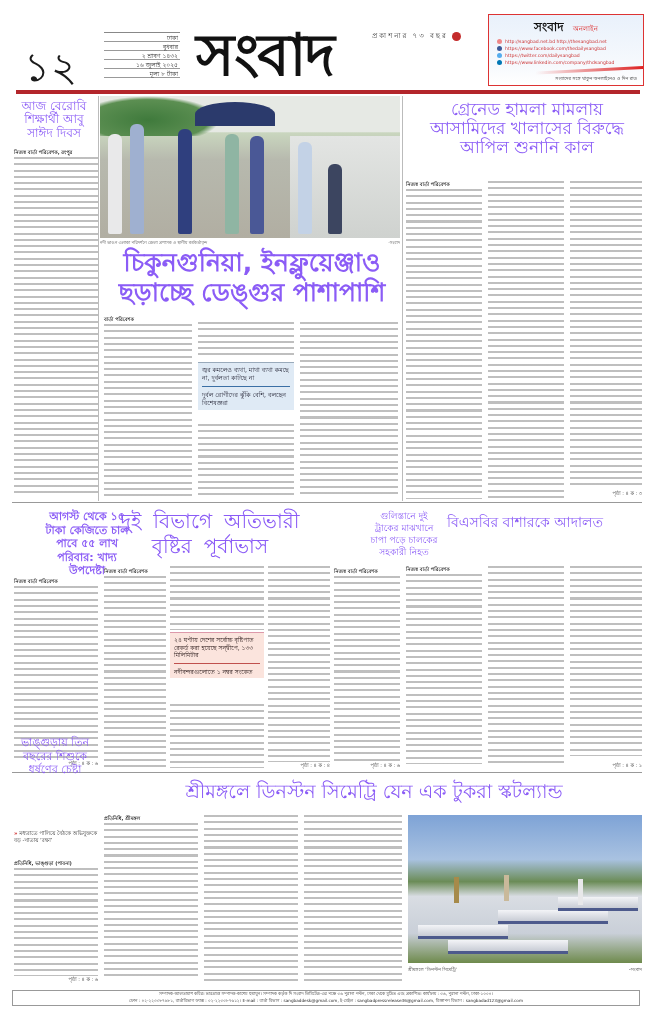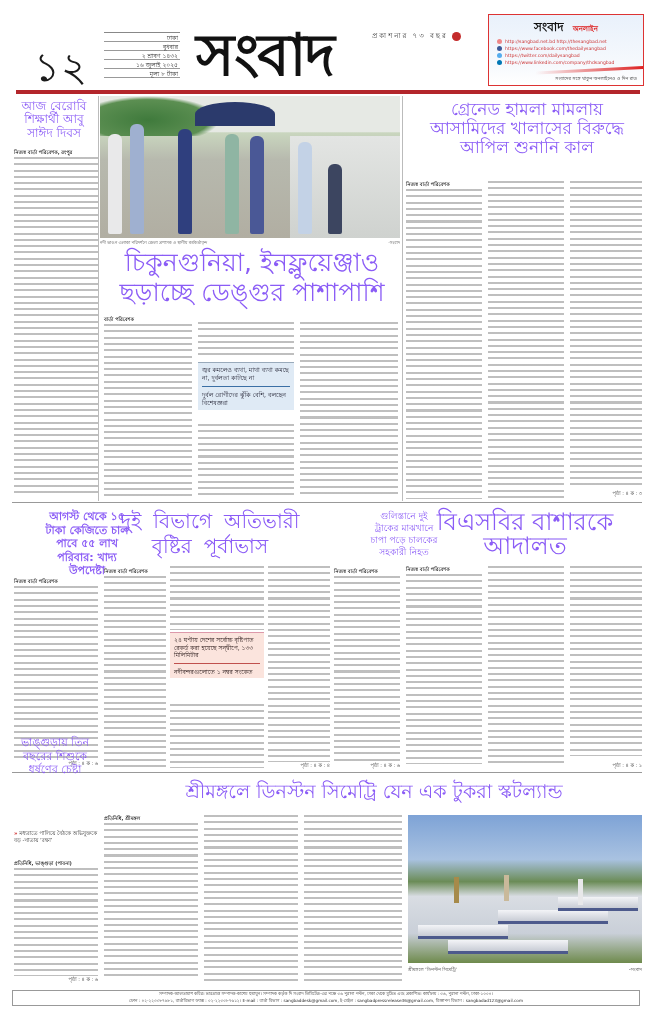--- a/index.html
+++ b/index.html
@@ -1,29 +1,29 @@
 <!DOCTYPE html>
 <html><head>
 <meta charset="utf-8">
 <style>
   * { box-sizing: border-box; margin: 0; padding: 0; }
   html, body { width: 650px; height: 1021px; background: #ffffff; overflow: hidden; }
   body { font-family: "DejaVu Sans", sans-serif; color: #1a1a1a; position: relative; }
 
   
   .masthead { position: absolute; left: 0; top: 0; width: 650px; height: 92px; }
-  .page-num { position: absolute; left: 34px; top: 36px; font-family: "DejaVu Serif", serif; font-size: 40px; color: #1b1b1b; letter-spacing: 1px; }
+  .page-num { position: absolute; left: 24px; top: 36px; font-family: "DejaVu Serif", serif; font-size: 40px; color: #1b1b1b; letter-spacing: 1px; }
   .date-box { position: absolute; left: 104px; top: 32px; width: 76px; border-top: 1px solid #888; }
   .date-box div { font-size: 6px; text-align: right; border-bottom: 1px solid #999; padding: 1px 2px; color: #333; height: 9px; line-height: 7px; }
   .logo { position: absolute; left: 196px; top: 26px; font-family: "DejaVu Serif", serif; font-weight: bold; font-size: 58px; letter-spacing: -2px; color: #111; line-height: 58px; }
   .est { position: absolute; left: 372px; top: 30px; font-size: 7px; letter-spacing: 2px; color: #333; }
   .est .dot { display: inline-block; width: 9px; height: 9px; border-radius: 50%; background: #c42b2b; vertical-align: middle; }
   .promo { position: absolute; left: 488px; top: 14px; width: 156px; height: 72px; border: 1px solid #d33; background: linear-gradient(180deg, #e9f1fb 0%, #f6f9fd 70%, #fff 100%); }
   .promo-title { text-align: center; font-weight: bold; font-size: 12px; margin-top: 3px; color: #111; }
-  .promo-title span { color: #d22; font-size: 7px; font-weight: bold; margin-left: 9px; }
+  .promo-title span { color: #d22; font-size: 7px; font-weight: normal; margin-left: 9px; }
   .promo-link { font-size: 4.6px; color: #c33; margin-left: 8px; line-height: 7px; white-space: nowrap; }
   .promo-link .ic { display: inline-block; width: 5px; height: 5px; border-radius: 50%; margin-right: 3px; vertical-align: middle; }
   .promo-foot { position: absolute; bottom: 2px; right: 6px; font-size: 4.6px; color: #333; }
   .promo-stripe { position: absolute; left: 0; bottom: 12px; width: 100%; height: 3px; background: linear-gradient(90deg, transparent 30%, #d22 100%); transform: skewY(-3deg); }
   .red-rule { position: absolute; left: 16px; top: 90px; width: 624px; height: 4px; background: #b3262b; }
 
   
   .hl { font-family: "DejaVu Sans", sans-serif; text-align: center; color: #8b5cf6; line-height: 1.12; }
   .byline { font-size: 5px; font-weight: bold; color: #333; }
   .fill { position: absolute; overflow: hidden; }
@@ -124,21 +124,21 @@
   <h2 class="hl" style="position:absolute;left:420px;top:100px;width:214px;font-size:17px;font-weight:normal;">গ্রেনেড হামলা মামলায় আসামিদের খালাসের বিরুদ্ধে আপিল শুনানি কাল</h2>
   <div class="byline" style="position:absolute;left:406px;top:181px;width:70px;">নিজস্ব বার্তা পরিবেশক</div>
   <div class="fill" style="left:406px;top:189px;width:76px;height:310px;"></div>
   <div class="fill" style="left:488px;top:181px;width:76px;height:318px;"></div>
   <div class="fill" style="left:570px;top:181px;width:72px;height:308px;"></div>
   <div class="cont" style="position:absolute;left:570px;top:490px;width:72px;">পৃষ্ঠা : ৪ ক : ৩</div>
 </article>
 <div class="vline" style="left:402px;top:96px;height:405px;"></div>
 
 <article>
-  <h1 class="hl" style="position:absolute;left:104px;top:248px;width:296px;font-size:25px;font-weight:normal;line-height:30px;">
+  <h1 class="hl" style="position:absolute;left:104px;top:248px;width:296px;font-size:25px;font-weight:bold;line-height:30px;">
     <span>চিকুনগুনিয়া, ইনফ্লুয়েঞ্জাও</span><br>
     <span>ছড়াচ্ছে ডেঙ্গুর পাশাপাশি</span>
   </h1>
   <div class="byline" style="position:absolute;left:104px;top:316px;width:80px;">বার্তা পরিবেশক</div>
   <div class="fill" style="left:104px;top:324px;width:88px;height:174px;"></div>
   <div class="fill" style="left:198px;top:322px;width:96px;height:36px;"></div>
   <div class="blue-box">
     <p>জ্বর কমলেও ব্যথা, মাথা ব্যথা কমছে না, দুর্বলতা কাটছে না</p>
     <hr>
     <p>দুর্বল রোগীদের ঝুঁকি বেশি, বলছেন বিশেষজ্ঞরা</p>
@@ -172,21 +172,21 @@
 </article>
 
 <article>
   <h2 class="hl" style="position:absolute;left:332px;top:510px;width:72px;font-size:9px;font-weight:normal;line-height:12px;margin-left:36px;">গুলিস্তানে দুই ট্রাকের মাঝখানে চাপা পড়ে চালকের সহকারী নিহত</h2>
   <div class="byline" style="position:absolute;left:334px;top:568px;width:66px;">নিজস্ব বার্তা পরিবেশক</div>
   <div class="fill" style="left:334px;top:576px;width:66px;height:186px;"></div>
   <div class="cont" style="position:absolute;left:334px;top:762px;width:66px;">পৃষ্ঠা : ৪ ক : ৬</div>
 </article>
 
 <article>
-  <h1 class="hl" style="position:absolute;left:408px;top:510px;width:234px;font-size:24px;font-weight:normal;line-height:24px;">
+  <h1 class="hl" style="position:absolute;left:408px;top:510px;width:234px;font-size:14px;font-weight:normal;line-height:24px;">
     <span>বিএসবির বাশারকে আদালত</span><br>
   </h1>
   <div class="byline" style="position:absolute;left:406px;top:566px;width:60px;">নিজস্ব বার্তা পরিবেশক</div>
   <div class="fill" style="left:406px;top:574px;width:76px;height:190px;"></div>
   <div class="fill" style="left:488px;top:566px;width:76px;height:198px;"></div>
   <div class="fill" style="left:570px;top:566px;width:72px;height:190px;"></div>
   <div class="cont" style="position:absolute;left:570px;top:762px;width:72px;">পৃষ্ঠা : ৪ ক : ১</div>
 </article>
 
 <div class="hline" style="left:12px;top:772px;width:630px;"></div>

